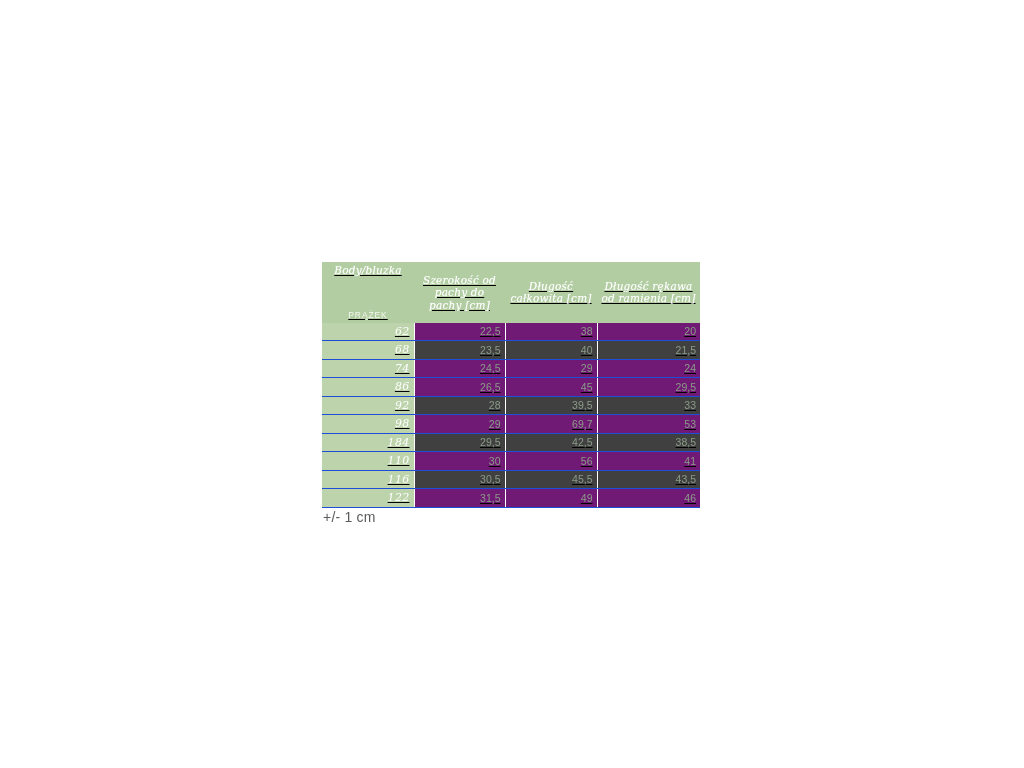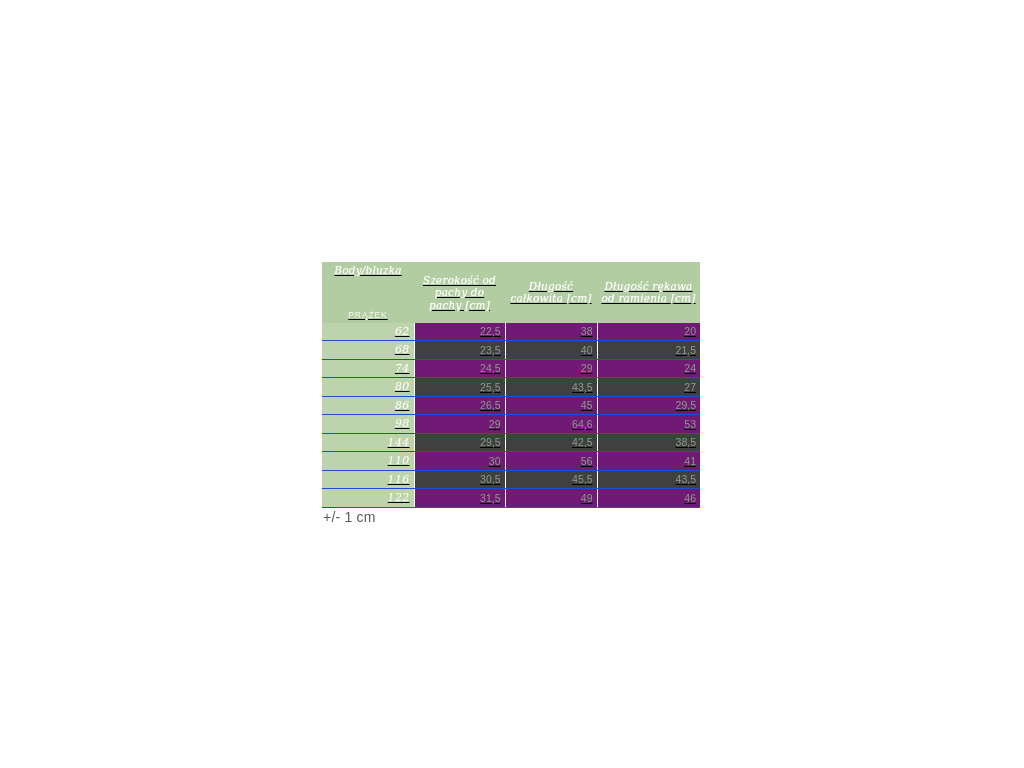--- a/index.html
+++ b/index.html
@@ -140,40 +140,40 @@
         <td class="data-cell">23,5</td>
         <td class="data-cell">40</td>
         <td class="data-cell">21,5</td>
       </tr>
       <tr class="odd">
         <td class="size-cell">74</td>
         <td class="data-cell">24,5</td>
         <td class="data-cell">29</td>
         <td class="data-cell">24</td>
       </tr>
-      <tr class="even">
-        <td class="size-cell">80</td>
-        <td class="data-cell">25,5</td>
-        <td class="data-cell">43,5</td>
-        <td class="data-cell">27</td>
-      </tr>
       <tr class="odd">
         <td class="size-cell">86</td>
         <td class="data-cell">26,5</td>
         <td class="data-cell">45</td>
         <td class="data-cell">29,5</td>
       </tr>
+      <tr class="even">
+        <td class="size-cell">92</td>
+        <td class="data-cell">28</td>
+        <td class="data-cell">39,5</td>
+        <td class="data-cell">33</td>
+      </tr>
       <tr class="odd">
         <td class="size-cell">98</td>
         <td class="data-cell">29</td>
-        <td class="data-cell">64,6</td>
+        <td class="data-cell">69,7</td>
         <td class="data-cell">53</td>
       </tr>
       <tr class="even">
-        <td class="size-cell">144</td>
+        <td class="size-cell">184</td>
         <td class="data-cell">29,5</td>
         <td class="data-cell">42,5</td>
         <td class="data-cell">38,5</td>
       </tr>
       <tr class="odd">
         <td class="size-cell">110</td>
         <td class="data-cell">30</td>
         <td class="data-cell">56</td>
         <td class="data-cell">41</td>
       </tr>

